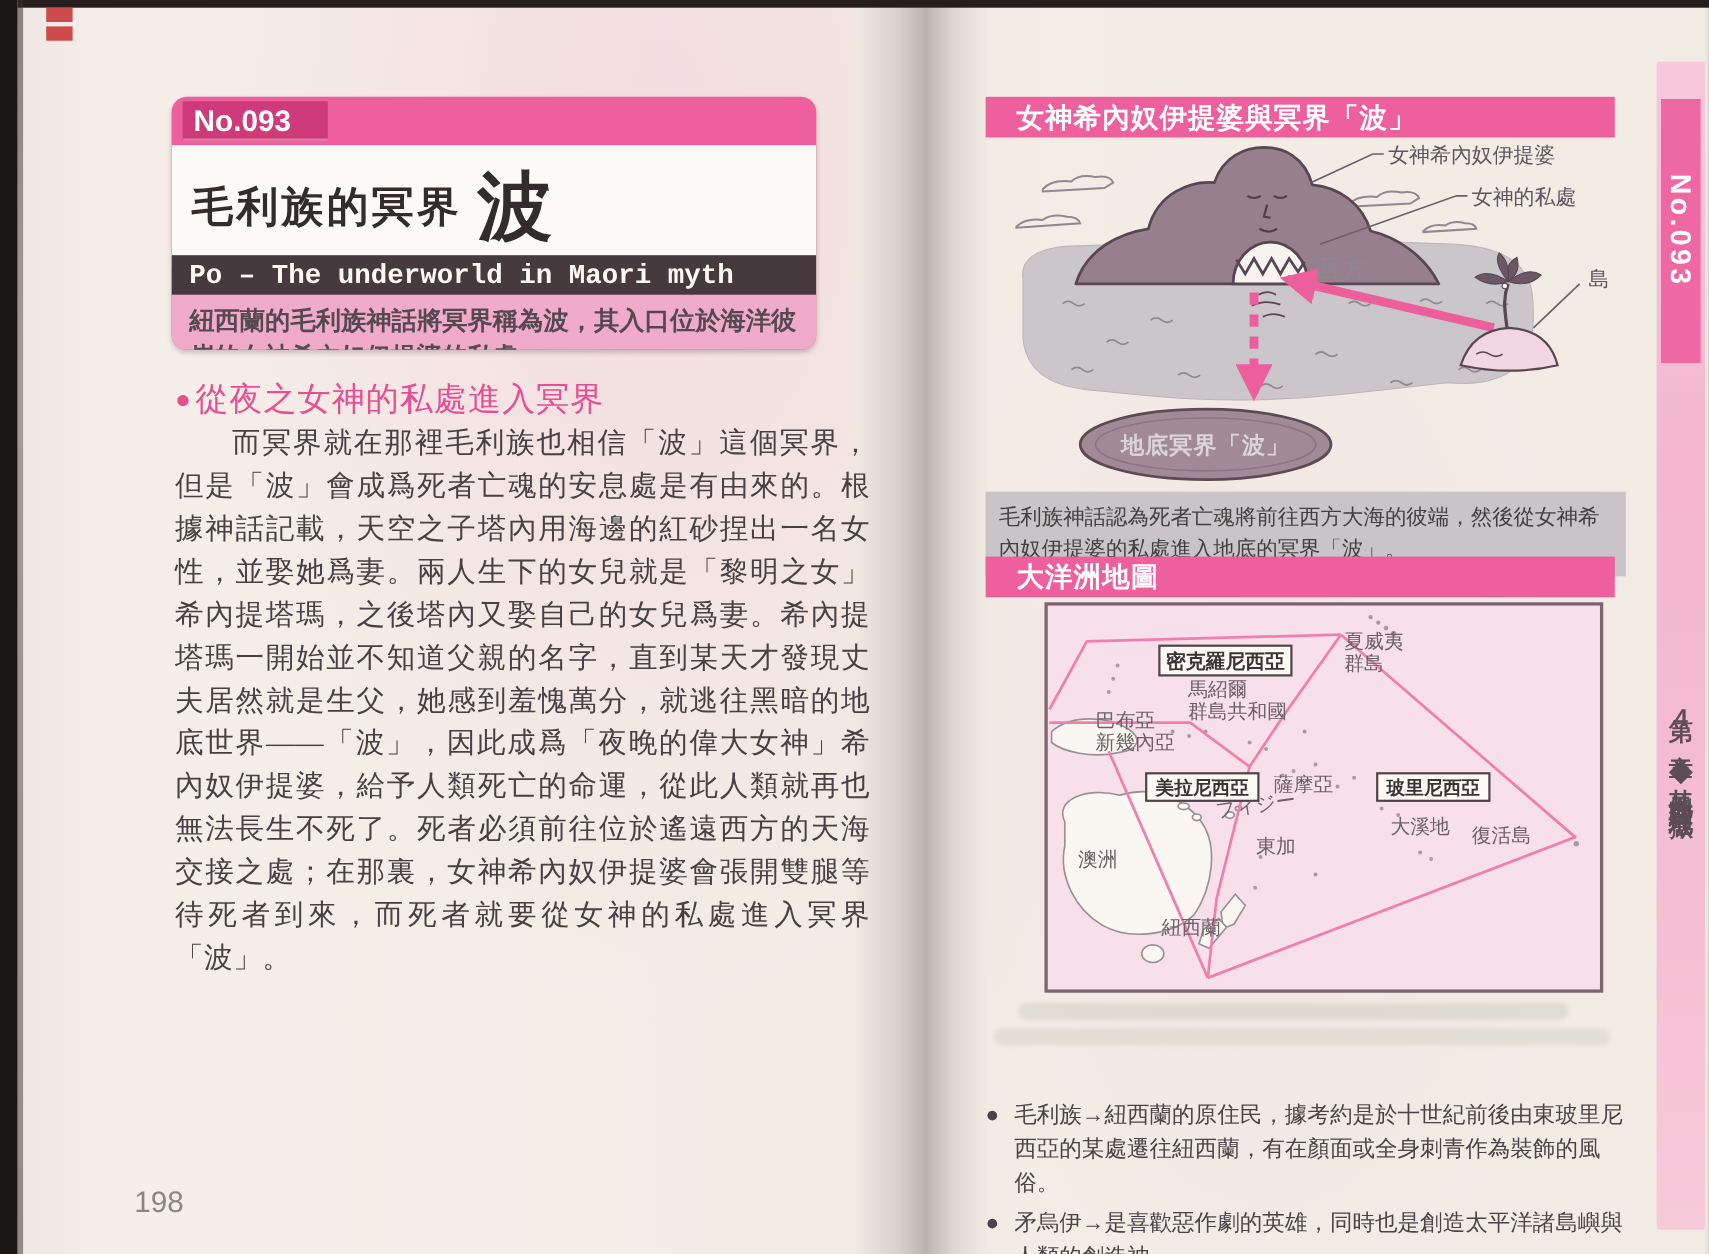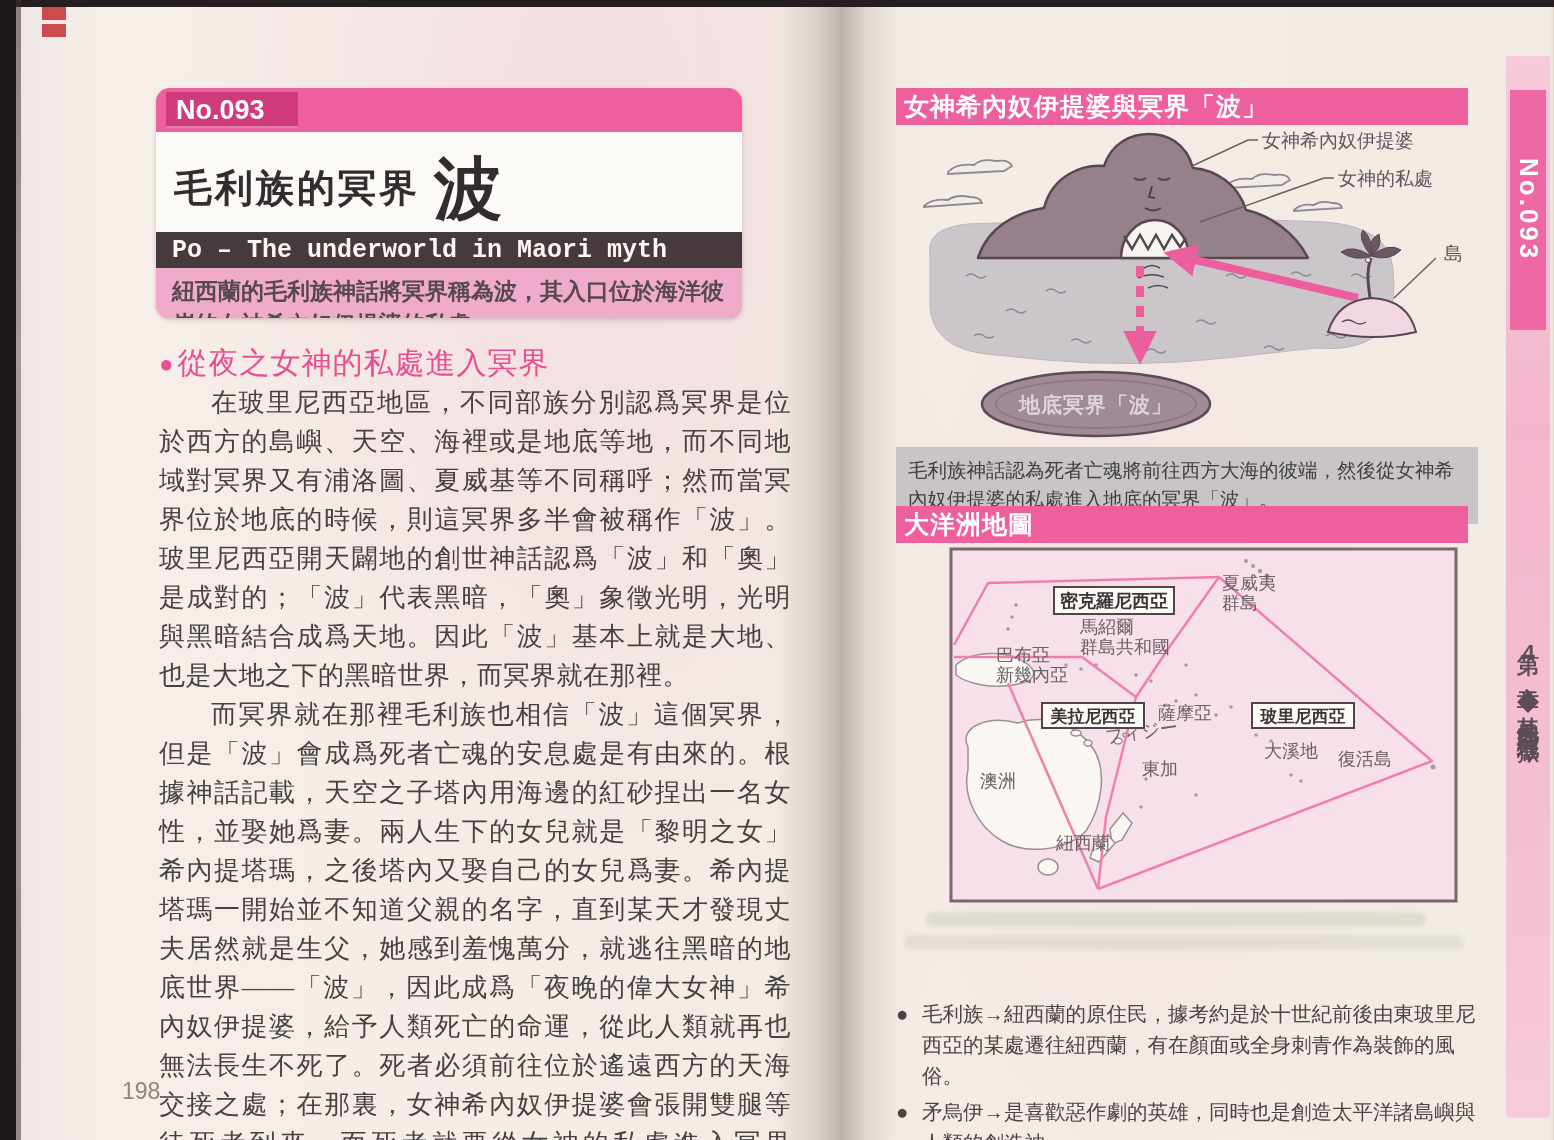--- a/index.html
+++ b/index.html
@@ -37,28 +37,28 @@
   .summary-band{position:absolute;left:0;top:180px;width:100%;height:50px;background:#f0abca;
     padding:7px 16px;box-sizing:border-box;font-size:23px;line-height:1.45;color:#55494f;font-weight:bold;}
   .section-heading{position:absolute;left:138px;top:336px;display:flex;align-items:center;gap:4px;}
   .section-dot{color:#e84f92;font-size:24px;line-height:1;}
   .section-text{color:#e84f92;font-weight:normal;font-size:30px;letter-spacing:1px;}
   .article-body{position:absolute;left:138px;top:376px;width:632px;}
   .article-body p{margin:0;text-indent:2em;text-align:justify;
     font-family:"Liberation Serif","DejaVu Serif",serif;
     font-size:26px;line-height:39px;color:#474044;letter-spacing:.5px;}
   .bold{font-weight:normal;}
-  .pageno{position:absolute;font-size:23px;color:#8b8680;}
+  .pageno{position:absolute;font-size:27px;color:#8b8680;}
   .pageno-left{left:101px;top:1071px;}
 
   
   .page-right{position:absolute;left:880px;top:7px;width:584px;height:1133px;
     background:radial-gradient(ellipse at 40% 60%,rgba(244,196,217,.20),rgba(244,196,217,0) 60%);}
   .bar{position:absolute;left:0;width:572px;height:37px;background:#ee5f9e;color:#fff;
-    display:flex;align-items:center;padding-left:8px;box-sizing:border-box;
+    display:flex;align-items:center;padding-left:28px;box-sizing:border-box;
     font-weight:bold;font-size:25px;letter-spacing:1px;}
   .fig-bar{top:81px;}
   .fig-svg{position:absolute;left:0;top:119px;}
   .fig-caption{position:absolute;left:0;top:440px;width:582px;background:#c9c4c7;
     padding:9px 12px;box-sizing:border-box;font-size:19.5px;line-height:1.5;color:#404040;}
   .map-bar{top:499px;}
   .map-svg{position:absolute;left:0;top:538px;}
   .smudge{position:absolute;border-radius:8px;filter:blur(2px);}
   .smudge-1{left:30px;top:905px;width:500px;height:15px;background:rgba(150,170,140,.22);}
   .smudge-2{left:8px;top:928px;width:560px;height:15px;background:rgba(150,170,140,.18);}
@@ -98,21 +98,20 @@
       <div class="en-band">Po – The underworld in Maori myth</div>
       <div class="summary-band">紐西蘭的毛利族神話將冥界稱為波，其入口位於海洋彼岸的女神希內奴伊提婆的私處。</div>
     </div>
 
     <div class="section-heading">
       <span class="section-dot">●</span>
       <span class="section-text">從夜之女神的私處進入冥界</span>
     </div>
 
     <div class="article-body">
-        <p><span>在玻里尼西亞地區，不同部族分別認爲冥界是位於西方的島嶼、天空、海裡或是地底等地，而不同地域對冥界又有浦洛圖、夏威基等不同稱呼；然而當冥界位於地底的時候，則這冥界多半會被稱作「波」。玻里尼西亞開天闢地的創世神話認爲「波」和「奧」是成對的；「波」代表黑暗，「奧」象徵光明，光明與黑暗結合成爲天地。因此「波」基本上就是大地、也是大地之下的黑暗世界，而冥界就在那裡。</span></p>
         <p><span>而冥界就在那裡</span><span class="bold">毛利族</span><span>也相信「波」這個冥界，但是「波」會成爲死者亡魂的安息處是有由來的。根據神話記載，天空之子塔內用海邊的紅砂捏出一名女性，並娶她爲妻。兩人生下的女兒就是「黎明之女」希內提塔瑪，之後塔內又娶自己的女兒爲妻。希內提塔瑪一開始並不知道父親的名字，直到某天才發現丈夫居然就是生父，她感到羞愧萬分，就逃往黑暗的地底世界——「波」，因此成爲「夜晚的偉大女神」希內奴伊提婆，給予人類死亡的命運，從此人類就再也無法長生不死了。死者必須前往位於遙遠西方的天海交接之處；在那裏，女神希內奴伊提婆會張開雙腿等待死者到來，而死者就要從女神的私處進入冥界「波」。</span></p>
       </div>
 
     <div class="pageno pageno-left">198</div>
   </div>
 
   <div class="page-right">
 
     <div class="bar fig-bar">女神希內奴伊提婆與冥界「波」</div>
 

